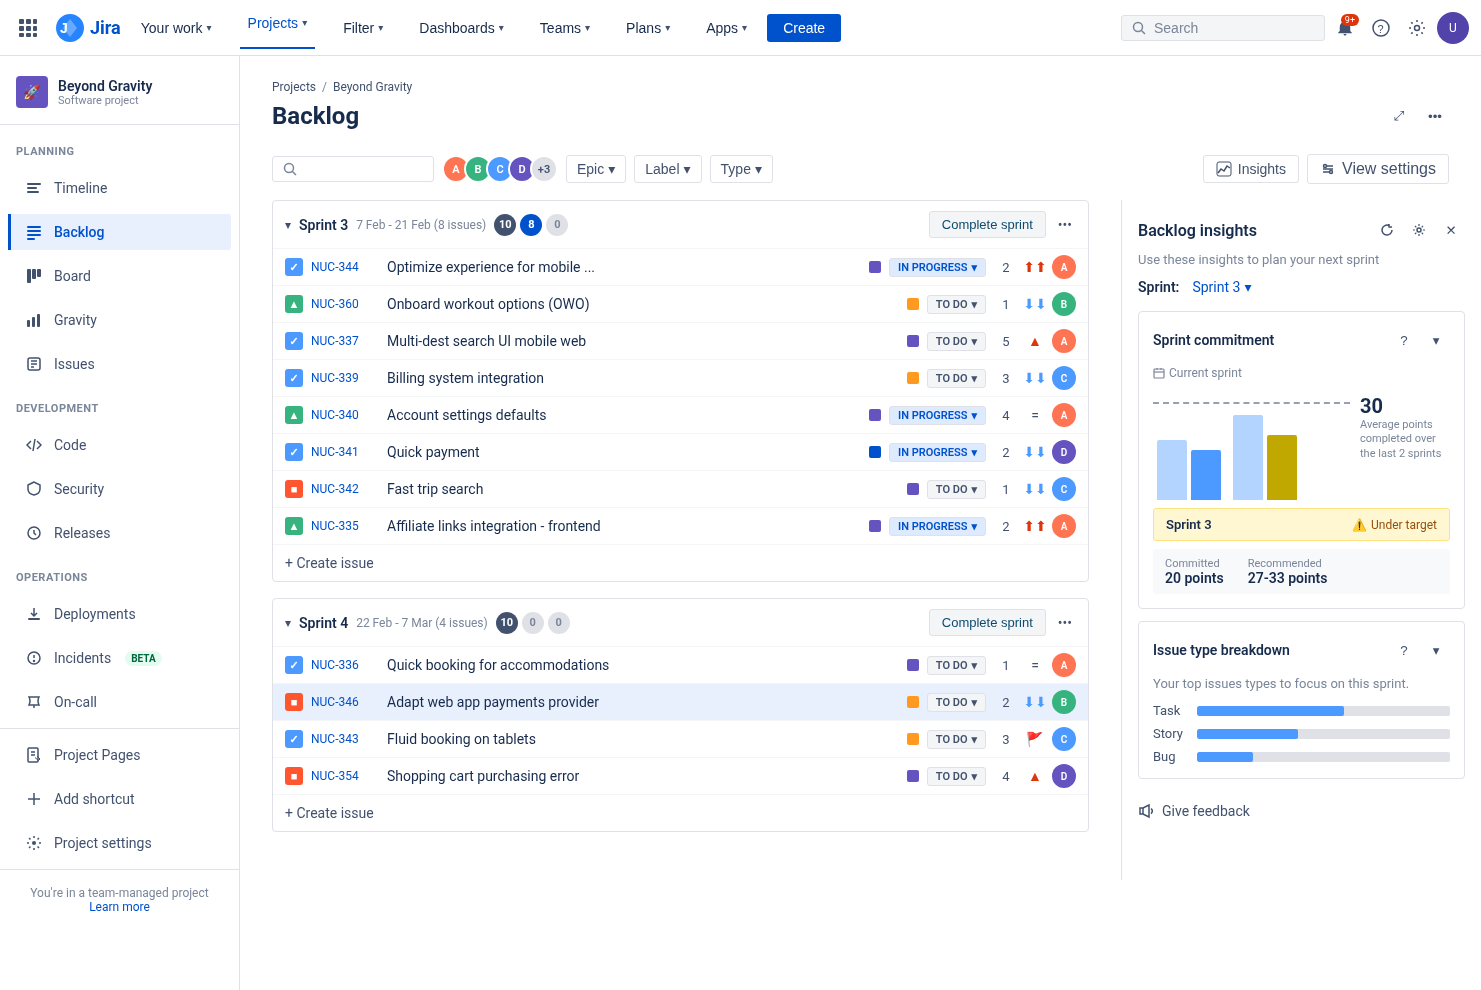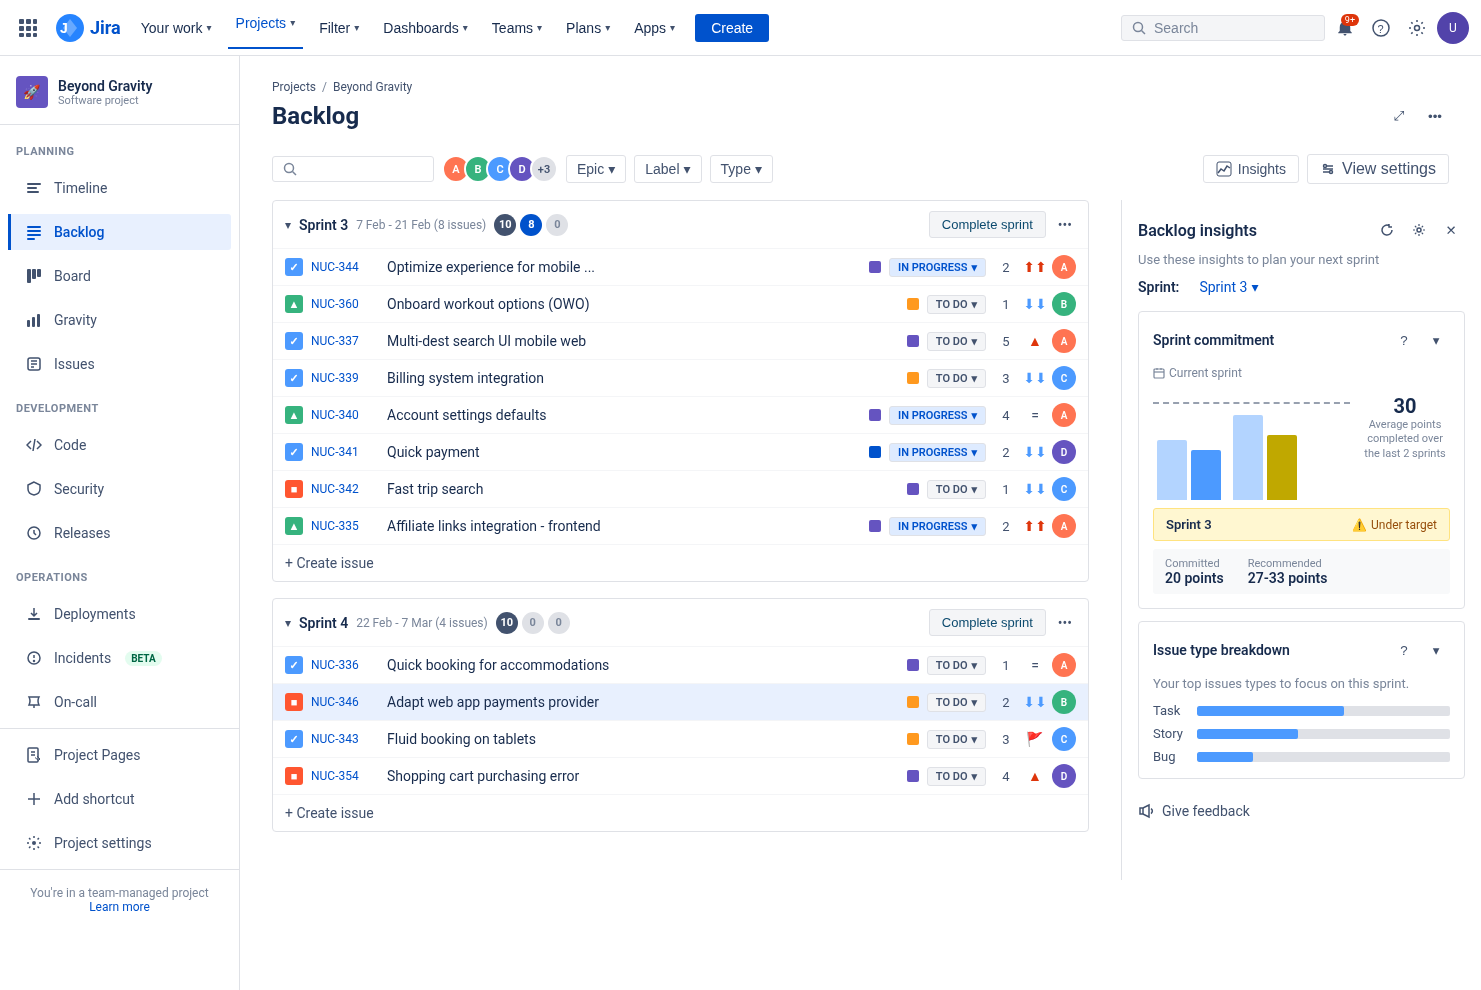--- a/index.html
+++ b/index.html
@@ -3,21 +3,21 @@
   <meta charset="utf-8">
   <style>
     * { box-sizing: border-box; margin: 0; padding: 0; }
     body { font-family: -apple-system, BlinkMacSystemFont, 'Segoe UI', Roboto, sans-serif; font-size: 14px; background: #f4f5f7; color: #172b4d; }
 
     
     .top-nav { display: flex; align-items: center; height: 56px; background: #fff; border-bottom: 1px solid #dfe1e6; padding: 0 12px; gap: 4px; position: fixed; top: 0; left: 0; right: 0; z-index: 100; }
     .nav-grid-icon { display: flex; align-items: center; justify-content: center; width: 32px; height: 32px; cursor: pointer; color: #42526e; }
     .nav-logo { display: flex; align-items: center; gap: 6px; font-size: 18px; font-weight: 700; color: #0052cc; margin: 0 8px; text-decoration: none; }
     .nav-logo-icon { width: 28px; height: 28px; }
-    .nav-menu { display: flex; align-items: center; gap: 8px; }
+    .nav-menu { display: flex; align-items: center; gap: 20px; }
     .nav-menu-item { display: flex; align-items: center; gap: 4px; padding: 6px 8px; border-radius: 3px; cursor: pointer; font-size: 14px; color: #172b4d; white-space: nowrap; border: none; background: none; }
     .nav-menu-item.active { color: #0052cc; border-bottom: 2px solid #0052cc; border-radius: 0; }
     .nav-chevron { font-size: 10px; color: #42526e; }
     .nav-create-btn { background: #0052cc; color: #fff; border: none; border-radius: 3px; padding: 6px 16px; font-size: 14px; font-weight: 500; cursor: pointer; margin-left: 8px; }
     .nav-spacer { flex: 1; }
     .nav-search { display: flex; align-items: center; background: #f4f5f7; border: 1px solid #dfe1e6; border-radius: 3px; padding: 4px 10px; gap: 8px; min-width: 200px; }
     .nav-search input { border: none; background: transparent; outline: none; font-size: 14px; color: #172b4d; width: 160px; }
     .nav-search input::placeholder { color: #7a869a; }
     .nav-actions { display: flex; align-items: center; gap: 4px; }
     .nav-icon-btn { display: flex; align-items: center; justify-content: center; width: 32px; height: 32px; border-radius: 50%; cursor: pointer; color: #42526e; position: relative; }
@@ -103,21 +103,21 @@
     
     .create-issue { display: flex; align-items: center; gap: 8px; padding: 10px 12px; color: #42526e; cursor: pointer; font-size: 14px; border-top: 1px solid #f4f5f7; }
 
     
     .insights-panel { width: 360px; flex-shrink: 0; border-left: 1px solid #dfe1e6; padding: 16px; background: #fff; max-height: calc(100vh - 200px); overflow-y: auto; }
     .insights-panel-header { display: flex; align-items: center; justify-content: space-between; margin-bottom: 8px; }
     .insights-panel-title { font-size: 16px; font-weight: 600; color: #172b4d; }
     .insights-panel-actions { display: flex; gap: 4px; }
     .panel-action-btn { width: 28px; height: 28px; display: flex; align-items: center; justify-content: center; border-radius: 3px; cursor: pointer; color: #42526e; border: none; background: none; }
     .insights-subtitle { font-size: 13px; color: #7a869a; margin-bottom: 12px; }
-    .sprint-selector { display: flex; align-items: center; gap: 20px; margin-bottom: 16px; font-size: 14px; }
+    .sprint-selector { display: flex; align-items: center; gap: 13px; margin-bottom: 16px; font-size: 14px; }
     .sprint-selector-label { font-weight: 600; color: #172b4d; }
     .sprint-selector-value { display: flex; align-items: center; gap: 4px; color: #0052cc; cursor: pointer; }
 
     
     .insight-card { border: 1px solid #dfe1e6; border-radius: 4px; padding: 14px; margin-bottom: 12px; }
     .insight-card-header { display: flex; align-items: center; justify-content: space-between; margin-bottom: 12px; }
     .insight-card-title { font-size: 14px; font-weight: 600; color: #172b4d; }
     .card-actions { display: flex; gap: 4px; }
     .card-label { font-size: 12px; color: #7a869a; display: flex; align-items: center; gap: 4px; margin-bottom: 10px; }
 
@@ -707,21 +707,21 @@
             <div style="display: flex; gap: 4px; align-items: flex-end; margin-right: 12px;">
               <div style="width: 30px; height: 60px; background: #b3d4ff; border-radius: 2px 2px 0 0;"></div>
               <div style="width: 30px; height: 50px; background: #4c9aff; border-radius: 2px 2px 0 0;"></div>
             </div>
 
             <div style="display: flex; gap: 4px; align-items: flex-end;">
               <div style="width: 30px; height: 85px; background: #b3d4ff; border-radius: 2px 2px 0 0;"></div>
               <div style="width: 30px; height: 65px; background: #c0a800; border-radius: 2px 2px 0 0;"></div>
             </div>
 
-            <div style="position: absolute; right: 0; top: 4px; text-align: center;">
+            <div style="position: absolute; right: 0; top: 4px; text-align: left;">
               <div style="font-size: 20px; font-weight: 700; color: #172b4d;">30</div>
               <div style="font-size: 11px; color: #7a869a; max-width: 90px; line-height: 1.3;">Average points completed over the last 2 sprints</div>
             </div>
           </div>
 
           <div class="commitment-status">
             <span class="commitment-status-name">Sprint 3</span>
             <div class="under-target">
               <span>⚠️</span>
               <span>Under target</span>

